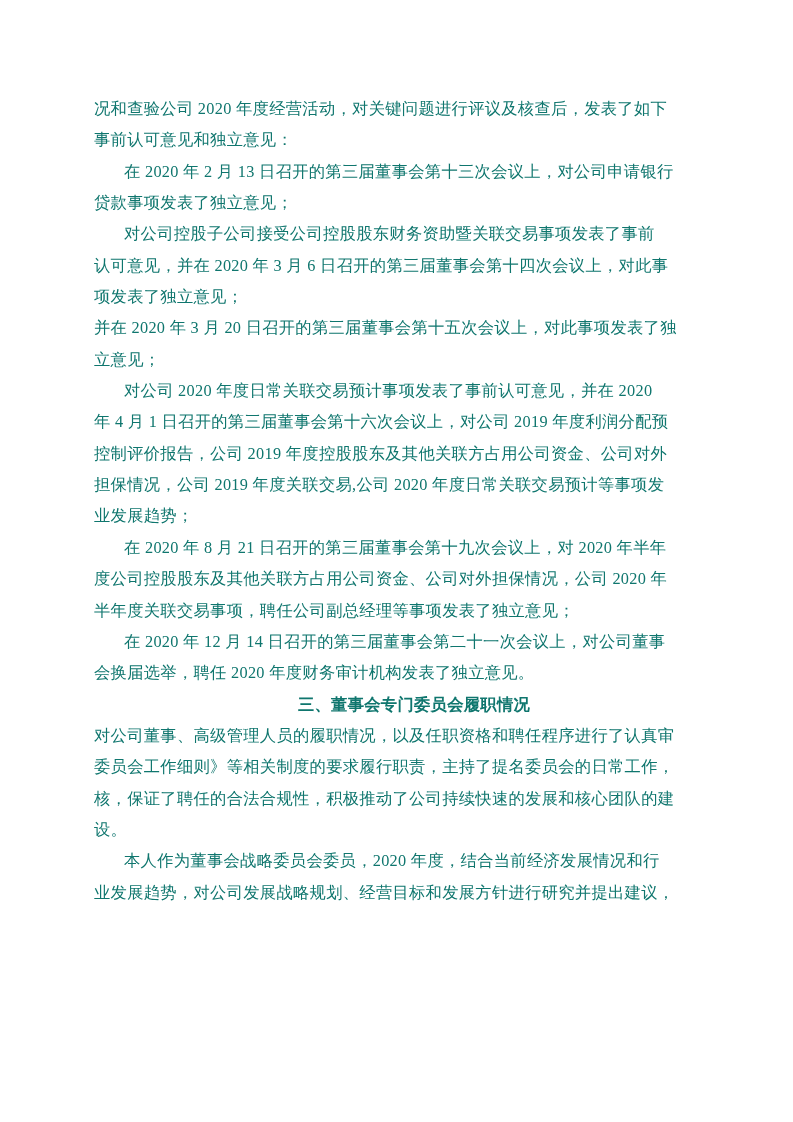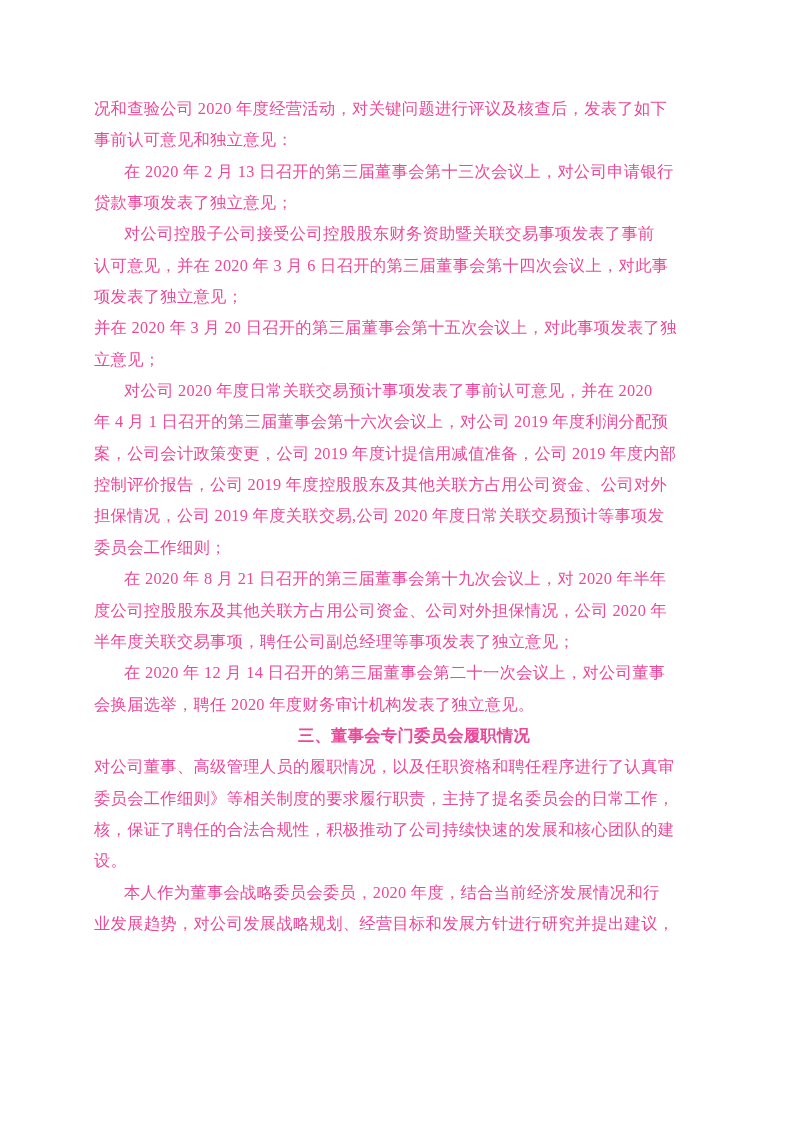--- a/index.html
+++ b/index.html
@@ -3,21 +3,21 @@
 <meta charset="utf-8">
 <style>
   html,body{margin:0;padding:0;background:#ffffff;}
   .page{
     position:relative;
     width:793px;
     height:1122px;
     background:#ffffff;
     overflow:hidden;
     font-family:"Liberation Serif","DejaVu Serif",serif;
-    color:#ec4899;
+    color:#0f766e;
   }
   .doc{
     position:absolute;
     left:94px;
     top:93px;
     width:610px;
     font-size:16.3px;
     line-height:31.35px;
     letter-spacing:0.3px;
   }
@@ -42,24 +42,23 @@
     <div class="ln">事前认可意见和独立意见：</div>
     <div class="ln ind">在 2020 年 2 月 13 日召开的第三届董事会第十三次会议上，对公司申请银行</div>
     <div class="ln">贷款事项发表了独立意见；</div>
     <div class="ln ind">对公司控股子公司接受公司控股股东财务资助暨关联交易事项发表了事前</div>
     <div class="ln">认可意见，并在 2020 年 3 月 6 日召开的第三届董事会第十四次会议上，对此事</div>
     <div class="ln">项发表了独立意见；</div>
     <div class="ln">并在 2020 年 3 月 20 日召开的第三届董事会第十五次会议上，对此事项发表了独</div>
     <div class="ln">立意见；</div>
     <div class="ln ind">对公司 2020 年度日常关联交易预计事项发表了事前认可意见，并在 2020</div>
     <div class="ln">年 4 月 1 日召开的第三届董事会第十六次会议上，对公司 2019 年度利润分配预</div>
-    <div class="ln">案，公司会计政策变更，公司 2019 年度计提信用减值准备，公司 2019 年度内部</div>
     <div class="ln">控制评价报告，公司 2019 年度控股股东及其他关联方占用公司资金、公司对外</div>
     <div class="ln">担保情况，公司 2019 年度关联交易,公司 2020 年度日常关联交易预计等事项发</div>
-    <div class="ln">委员会工作细则；</div>
+    <div class="ln">业发展趋势；</div>
     <div class="ln ind">在 2020 年 8 月 21 日召开的第三届董事会第十九次会议上，对 2020 年半年</div>
     <div class="ln">度公司控股股东及其他关联方占用公司资金、公司对外担保情况，公司 2020 年</div>
     <div class="ln">半年度关联交易事项，聘任公司副总经理等事项发表了独立意见；</div>
     <div class="ln ind">在 2020 年 12 月 14 日召开的第三届董事会第二十一次会议上，对公司董事</div>
     <div class="ln">会换届选举，聘任 2020 年度财务审计机构发表了独立意见。</div>
     <div class="ln ind hd">三、董事会专门委员会履职情况</div>
     <div class="ln">对公司董事、高级管理人员的履职情况，以及任职资格和聘任程序进行了认真审</div>
     <div class="ln">委员会工作细则》等相关制度的要求履行职责，主持了提名委员会的日常工作，</div>
     <div class="ln">核，保证了聘任的合法合规性，积极推动了公司持续快速的发展和核心团队的建</div>
     <div class="ln">设。</div>

